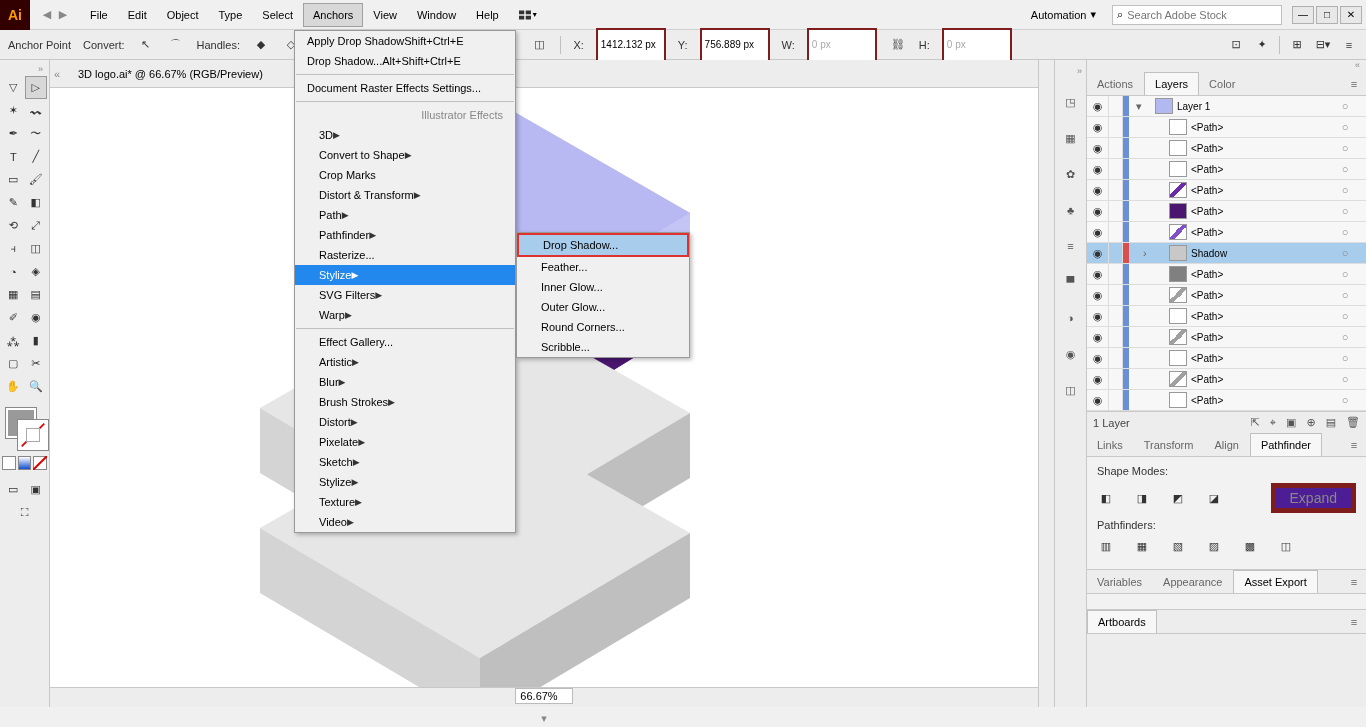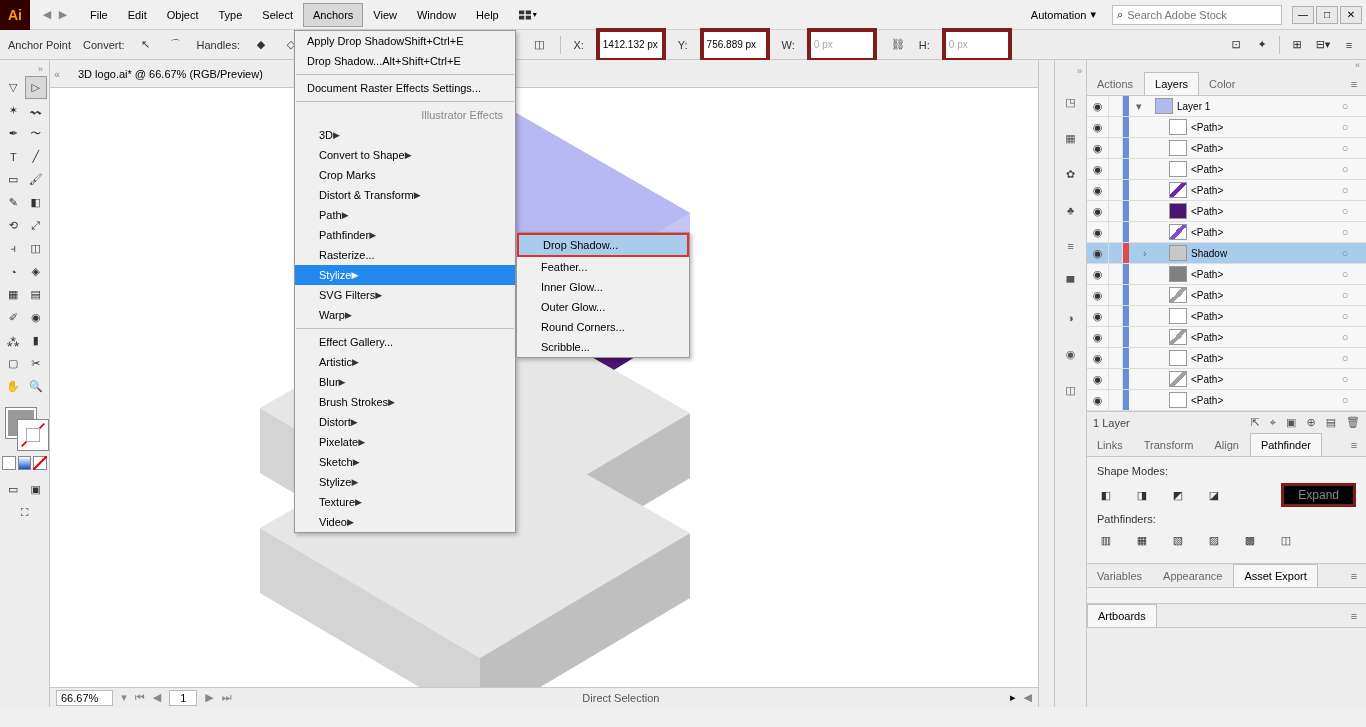--- a/index.html
+++ b/index.html
@@ -17,21 +17,21 @@
 .automation { padding: 4px 8px; display: flex; align-items: center; gap: 4px; }
 .search-stock { width: 170px; height: 20px; border: 1px solid #c0c0c0; background: white; display: flex; align-items: center; padding: 0 4px; gap: 4px; }
 .search-stock input { border: none; outline: none; flex: 1; font-size: 11px; }
 .win-controls { display: flex; }
 .win-btn { width: 22px; height: 18px; border: 1px solid #b0b0b0; background: #e8e8e8; display: flex; align-items: center; justify-content: center; margin-left: 2px; font-size: 10px; }
 
 
 .control-bar { height: 30px; background: #ededed; border-bottom: 1px solid #c8c8c8; display: flex; align-items: center; padding: 0 8px; gap: 12px; font-size: 10px; color: #333; }
 .control-bar .lbl { color: #333; }
 .ctrl-icon { width: 18px; height: 18px; border: 1px solid transparent; display: inline-flex; align-items: center; justify-content: center; }
-.ctrl-input { width: 70px; height: 34px; border: 4px solid #7f1d1d; background: white; font-size: 10px; padding: 4px 3px; }
+.ctrl-input { width: 70px; height: 34px; border: 2px solid #7f1d1d; background: white; font-size: 10px; padding: 4px 3px; }
 .ctrl-right { margin-left: auto; display: flex; gap: 8px; align-items: center; }
 
 
 .main { display: flex; height: 647px; }
 
 
 .left-tools { width: 50px; background: #ededed; border-right: 1px solid #c8c8c8; padding: 4px 2px; }
 .left-tools .expand { height: 12px; display: flex; justify-content: flex-end; padding-right: 4px; color: #888; font-size: 9px; }
 .tool-row { display: flex; }
 .tool-btn { width: 23px; height: 23px; display: flex; align-items: center; justify-content: center; color: #333; border: 1px solid transparent; }
@@ -42,21 +42,21 @@
 .stroke-sw::after { content: ''; position: absolute; top: 6px; left: 6px; right: 6px; bottom: 6px; background: white; border: 1px solid #aaa; }
 .stroke-sw .redline { position: absolute; top: 0; left: 0; right: 0; bottom: 0; }
 .tiny-sw-row { display: flex; gap: 2px; justify-content: center; margin-top: 2px; }
 .tiny-sw { width: 14px; height: 14px; border: 1px solid #888; }
 
 
 .canvas-wrap { flex: 1; display: flex; flex-direction: column; background: #ededed; position: relative; }
 .doc-tab { height: 28px; display: flex; align-items: center; border-bottom: 1px solid #c8c8c8; }
 .doc-tab-label { padding: 0 14px; height: 100%; display: flex; align-items: center; background: #ededed; }
 .canvas { flex: 1; background: white; margin: 0; position: relative; overflow: hidden; }
-.status-bar { height: 20px; background: #ededed; border-top: 1px solid #c8c8c8; display: flex; align-items: center; gap: 8px; padding: 0 6px; font-size: 10px; }
+.status-bar { height: 20px; background: #ededed; border-top: 1px solid #c8c8c8; display: flex; align-items: center; gap: 8px; padding: 0 6px; font-size: 10px; flex-direction: column; }
 .zoom-box { border: 1px solid #bbb; background: white; padding: 1px 14px 1px 4px; }
 
 
 .right-narrow { width: 32px; background: #ededed; border-left: 1px solid #c8c8c8; display: flex; flex-direction: column; align-items: center; padding-top: 6px; gap: 16px; }
 .rn-icon { width: 20px; height: 20px; color: #555; display: flex; align-items: center; justify-content: center; }
 
 
 .right-panels { width: 280px; background: #ededed; border-left: 1px solid #c8c8c8; display: flex; flex-direction: column; }
 .panel-tabs { height: 24px; display: flex; border-bottom: 1px solid #c8c8c8; align-items: stretch; }
 .panel-tab { padding: 0 10px; display: flex; align-items: center; color: #666; cursor: default; border-right: 1px solid transparent; }
@@ -76,21 +76,21 @@
 .layer-name { flex: 1; font-size: 10px; }
 .target { width: 18px; text-align: center; color: #888; }
 
 .layers-footer { height: 22px; border-top: 1px solid #c8c8c8; display: flex; align-items: center; padding: 0 6px; gap: 12px; font-size: 10px; color: #444; }
 .layers-footer .icons { margin-left: auto; display: flex; gap: 10px; color: #555; }
 
 .secondary-tabs { margin-top: 0; }
 .section-body { padding: 8px 10px; background: #f2f2f2; border-bottom: 1px solid #c8c8c8; font-size: 10px; color: #333; }
 .shape-row { display: flex; gap: 18px; align-items: center; margin: 6px 0; }
 .sm-icon { width: 18px; height: 18px; display: flex; align-items: center; justify-content: center; color: #333; }
-.expand-btn { margin-left: auto; padding: 2px 14px; border: 3px solid #7f1d1d; background: #000000; color: #888; font-size: 12px; }
+.expand-btn { margin-left: auto; padding: 2px 14px; border: 5px solid #7f1d1d; background: #4c1d95; color: #888; font-size: 14px; }
 
 
 .dropdown { position: absolute; background: #f0f0f0; border: 1px solid #999; box-shadow: 2px 2px 4px rgba(0,0,0,0.25); z-index: 100; }
 .effect-menu { top: 30px; left: 294px; width: 222px; }
 .dd-item { padding: 4px 12px; display: flex; align-items: center; white-space: nowrap; }
 .dd-item.hl { background: #2288ee; color: white; }
 .dd-sep { height: 1px; background: #c0c0c0; margin: 3px 1px; }
 .dd-header { padding: 4px 12px; color: #888; text-align: right; }
 .dd-arrow { font-size: 9px; color: #333; }
 .dd-item.hl .dd-arrow { color: white; }

